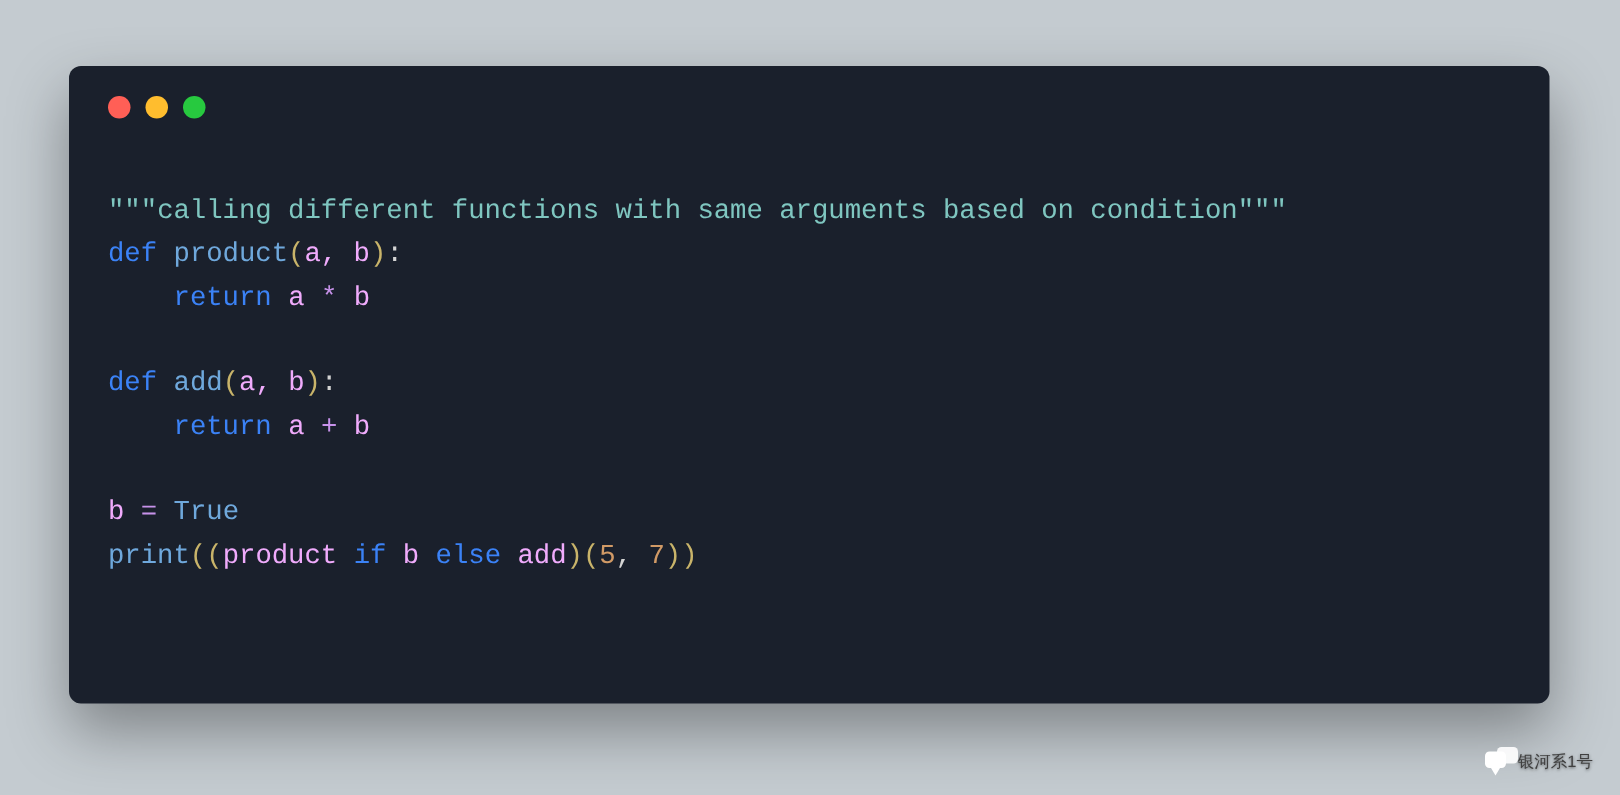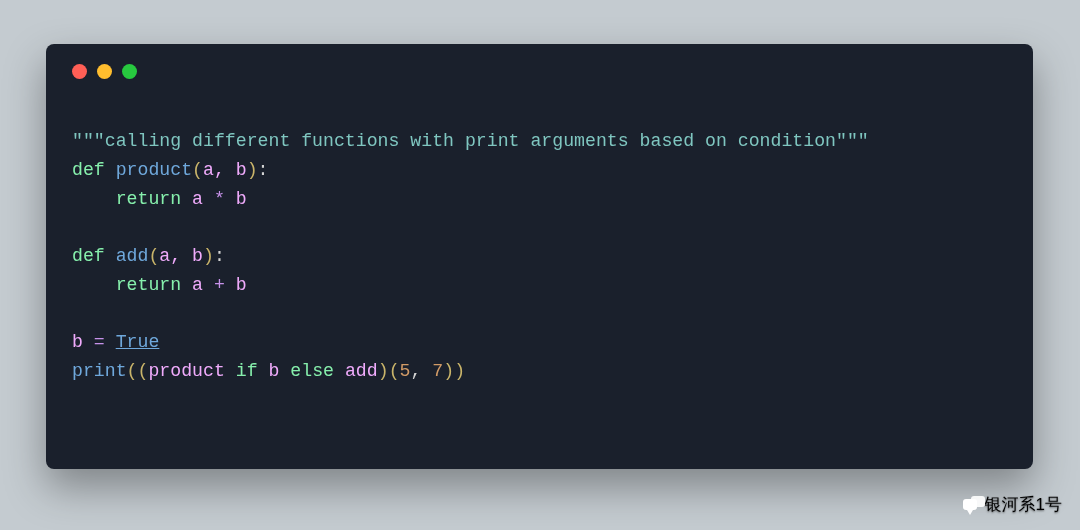--- a/index.html
+++ b/index.html
@@ -36,38 +36,38 @@
     .dot.yellow { background: #ffbd2e; }
     .dot.green { background: #27c93f; }
     pre.code {
       font-family: inherit;
       font-size: 18.2px;
       line-height: 1.58;
       color: #d4d4d4;
       white-space: pre;
     }
     .tok-str   { color: #7fc6c0; }     
-    .tok-kw    { color: #86efac; }     
+    .tok-kw    { color: #3b82f6; }     
     .tok-fn    { color: #6fa8dc; }     
     .tok-par   { color: #c9b46a; }     
     .tok-id    { color: #f0abfc; }     
     .tok-pn    { color: #d4d4d4; }     
     .tok-op    { color: #c792ea; }     
     .tok-num   { color: #d19a66; }     
-    .tok-const { color: #6fa8dc; text-decoration: underline; }     
+    .tok-const { color: #6fa8dc; }     
     .watermark {
       position: absolute;
       right: 18px;
       bottom: 14px;
       display: flex;
       align-items: center;
       gap: 0;
-      color: #000000;
+      color: #404040;
       font-family: -apple-system, sans-serif;
-      font-size: 17px;
+      font-size: 11px;
       text-shadow: 0 1px 2px rgba(0,0,0,0.5);
     }
     .watermark .wicon {
       width: 22px;
       height: 18px;
       position: relative;
     }
     .watermark .wicon .bubble {
       position: absolute;
       background: #fff;
@@ -87,21 +87,21 @@
 </head>
 <body>
 
 <div class="frame">
   <div class="traffic">
     <div class="dot red"></div>
     <div class="dot yellow"></div>
     <div class="dot green"></div>
   </div>
 
-  <pre class="code"><span class="tok-str"><span>"""</span><span>calling different functions with print arguments based on condition</span><span>"""</span></span>
+  <pre class="code"><span class="tok-str"><span>"""</span><span>calling different functions with same arguments based on condition</span><span>"""</span></span>
 <span class="tok-kw">def</span> <span class="tok-fn">product</span><span class="tok-par">(</span><span class="tok-id">a, b</span><span class="tok-par">)</span><span class="tok-pn">:</span>
     <span class="tok-kw">return</span> <span class="tok-id">a</span> <span class="tok-op">*</span> <span class="tok-id">b</span>
 
 <span class="tok-kw">def</span> <span class="tok-fn">add</span><span class="tok-par">(</span><span class="tok-id">a, b</span><span class="tok-par">)</span><span class="tok-pn">:</span>
     <span class="tok-kw">return</span> <span class="tok-id">a</span> <span class="tok-op">+</span> <span class="tok-id">b</span>
 
 <span class="tok-id">b</span> <span class="tok-op">=</span> <span class="tok-const">True</span>
 <span class="tok-fn">print</span><span class="tok-par">(</span><span class="tok-par">(</span><span class="tok-id">product</span> <span class="tok-kw">if</span> <span class="tok-id">b</span> <span class="tok-kw">else</span> <span class="tok-id">add</span><span class="tok-par">)</span><span class="tok-par">(</span><span class="tok-num">5</span><span class="tok-pn">, </span><span class="tok-num">7</span><span class="tok-par">)</span><span class="tok-par">)</span></pre>
 </div>
 

